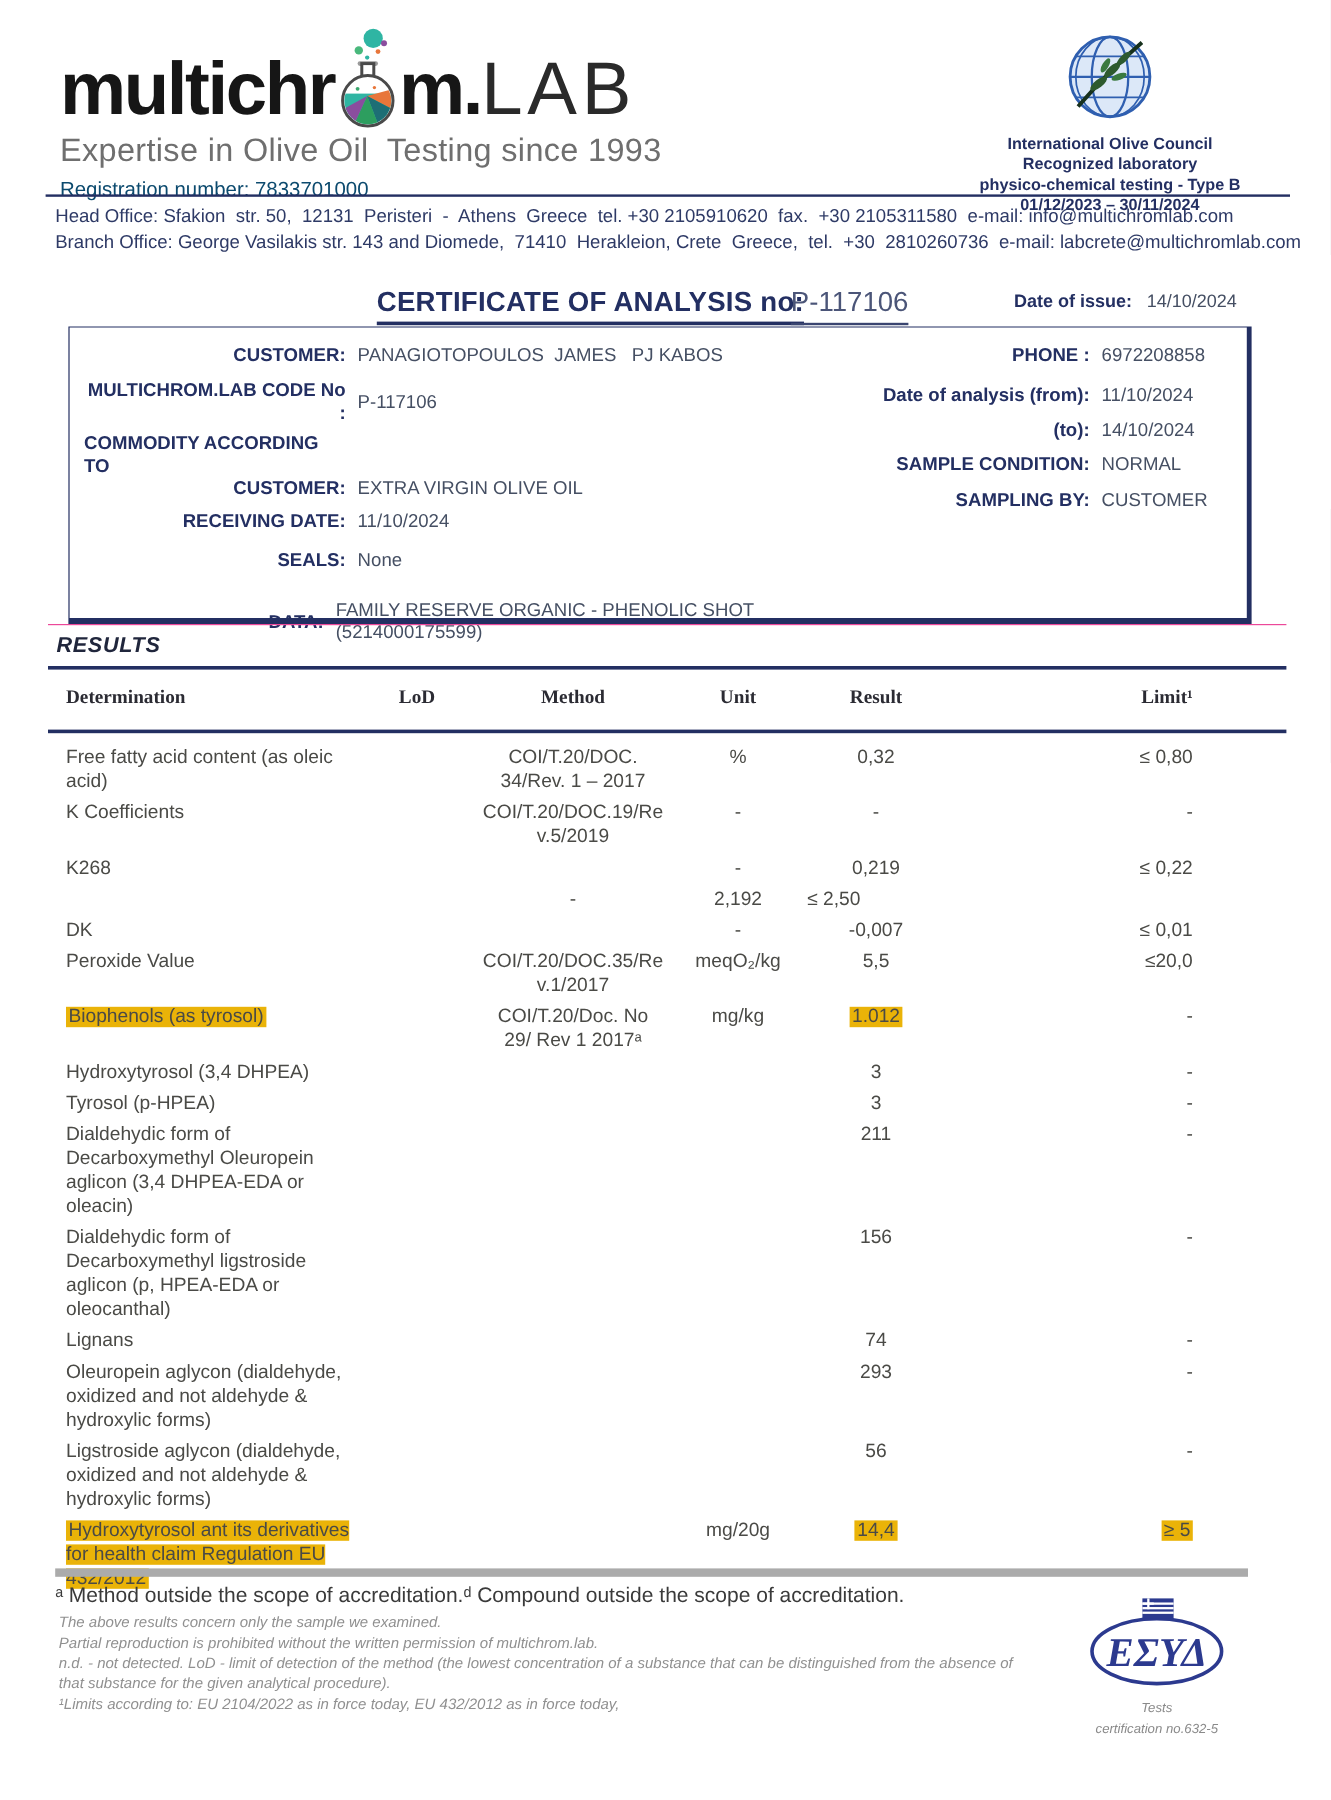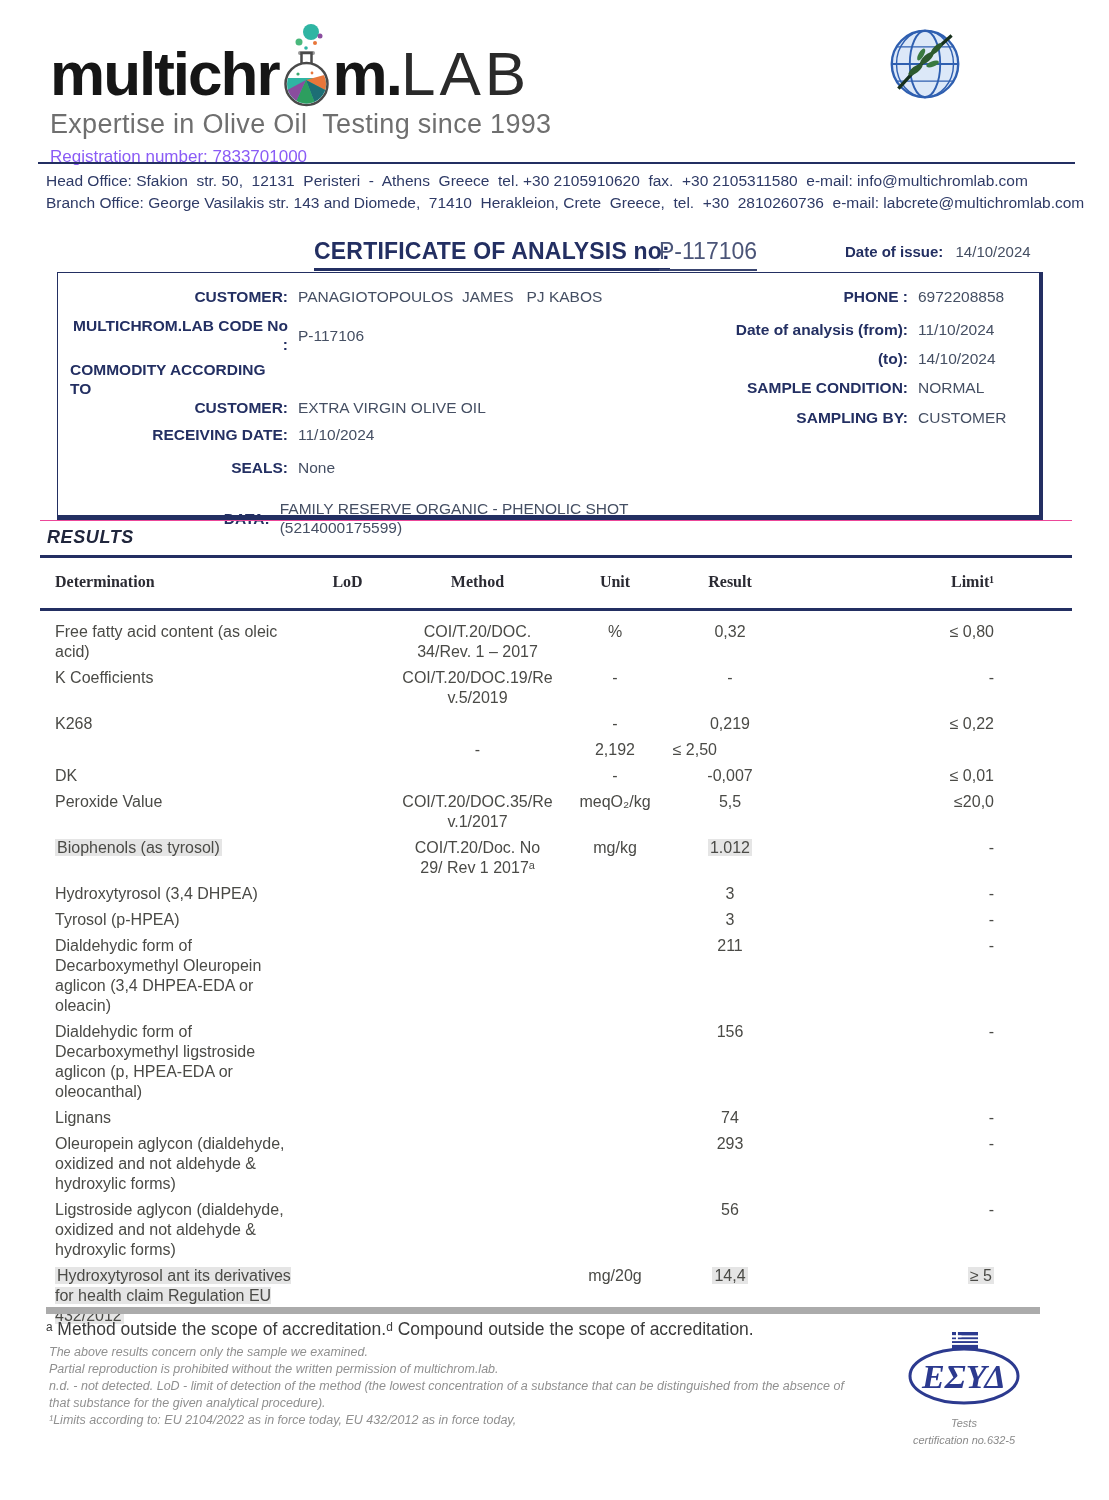--- a/index.html
+++ b/index.html
@@ -7,21 +7,21 @@
         font-family:"Liberation Sans", sans-serif;color:#222;overflow:hidden;}
   .pre{white-space:pre;}
 
   
   .brand{position:absolute;left:50px;top:22px;}
   .logo-line{display:flex;align-items:flex-end;line-height:1;}
   .logo-bold{font-size:62px;font-weight:bold;color:#161616;letter-spacing:-2px;}
   .logo-lab{font-size:62px;font-weight:300;color:#2a2a2a;letter-spacing:4px;}
   .flask{margin:0 1px -6px 3px;}
   .tagline{margin-top:4px;font-size:27px;color:#6f6f6f;letter-spacing:0.3px;}
-  .registration{margin-top:7px;font-size:17px;color:#8b5cf6;}
+  .registration{margin-top:7px;font-size:17px;color:#0c4a6e;}
 
   
   .ioc{position:absolute;right:34px;top:26px;width:300px;text-align:center;color:#232f62;}
   .ioc-lines{margin-top:4px;font-size:13.5px;font-weight:bold;line-height:17px;}
 
   .rule-top{position:absolute;left:38px;right:34px;top:162px;border-top:2.5px solid #232f62;}
 
   .addresses{position:absolute;left:46px;top:170px;width:1040px;color:#2e3a66;
              font-size:15.5px;line-height:21.5px;}
 
@@ -55,21 +55,21 @@
   .t-head{display:grid;grid-template-columns:265px 85px 175px 100px 130px 1fr;
           padding:11px 0 13px;font-size:16px;font-weight:bold;color:#2b2b33;font-family:Liberation Serif, serif;}
   .t-row{display:grid;grid-template-columns:265px 85px 175px 100px 130px 1fr;
          font-size:16px;color:#4a4a46;}
   .t-rows{padding-top:8px;}
   .c{padding:3px 0;line-height:20px;}
   .det{padding-left:15px;padding-right:14px;text-align:left;}
   .lod,.method,.unit,.result{text-align:center;}
   .method{padding-left:12px;padding-right:12px;}
   .limit{text-align:right;padding-right:78px;}
-  .hl{background:#e5e5e5;padding:0 2px;}
+  .hl{background:#eab308;padding:0 2px;}
 
   
   .foot-bar{position:absolute;left:46px;top:1307px;width:994px;height:7px;background:#ababab;}
   .fn-sup{position:absolute;left:46px;top:1319px;font-size:17.5px;color:#3a3a3a;}
   .fn-small{position:absolute;left:49px;top:1344px;width:814px;font-size:12.5px;
             font-style:italic;color:#909090;line-height:17px;}
   .esyd{position:absolute;left:884px;top:1330px;width:160px;text-align:center;}
   .esyd-cap{font-size:11px;font-style:italic;color:#8a8a8a;line-height:15px;margin-top:2px;}
 </style>
 </head>
@@ -120,20 +120,26 @@
         <line x1="5" y1="40" x2="75" y2="40" stroke="#2f5fb0" stroke-width="2"></line>
         <path d="M10 22 H70 M10 58 H70" stroke="#2f5fb0" stroke-width="1.5" fill="none"></path>
         <path d="M12 66 Q40 34 68 10" stroke="#17301c" stroke-width="3.5" fill="none"></path>
         <ellipse cx="30" cy="46" rx="9" ry="3.5" fill="#2d5a2e" transform="rotate(-38 30 46)"></ellipse>
         <ellipse cx="42" cy="34" rx="9" ry="3.5" fill="#2d5a2e" transform="rotate(-42 42 34)"></ellipse>
         <ellipse cx="52" cy="24" rx="8" ry="3" fill="#2d5a2e" transform="rotate(-45 52 24)"></ellipse>
         <ellipse cx="36" cy="30" rx="7" ry="2.8" fill="#3a7a40" transform="rotate(-60 36 30)"></ellipse>
         <ellipse cx="48" cy="40" rx="7" ry="2.8" fill="#3a7a40" transform="rotate(-20 48 40)"></ellipse>
       </svg>
     </span>
+    <div class="ioc-lines">
+      <div>International Olive Council</div>
+      <div>Recognized laboratory</div>
+      <div>physico-chemical testing - Type B</div>
+      <div>01/12/2023 – 30/11/2024</div>
+    </div>
   </div>
 
   <div class="rule-top"></div>
 
   <div class="addresses">
     <div class="pre">Head Office: Sfakion  str. 50,  12131  Peristeri  -  Athens  Greece  tel. +30 2105910620  fax.  +30 2105311580  e-mail: info@multichromlab.com</div>
     <div class="pre">Branch Office: George Vasilakis str. 143 and Diomede,  71410  Herakleion, Crete  Greece,  tel.  +30  2810260736  e-mail: labcrete@multichromlab.com</div>
   </div>
 
   <div class="cert-title">CERTIFICATE OF ANALYSIS no:</div>

